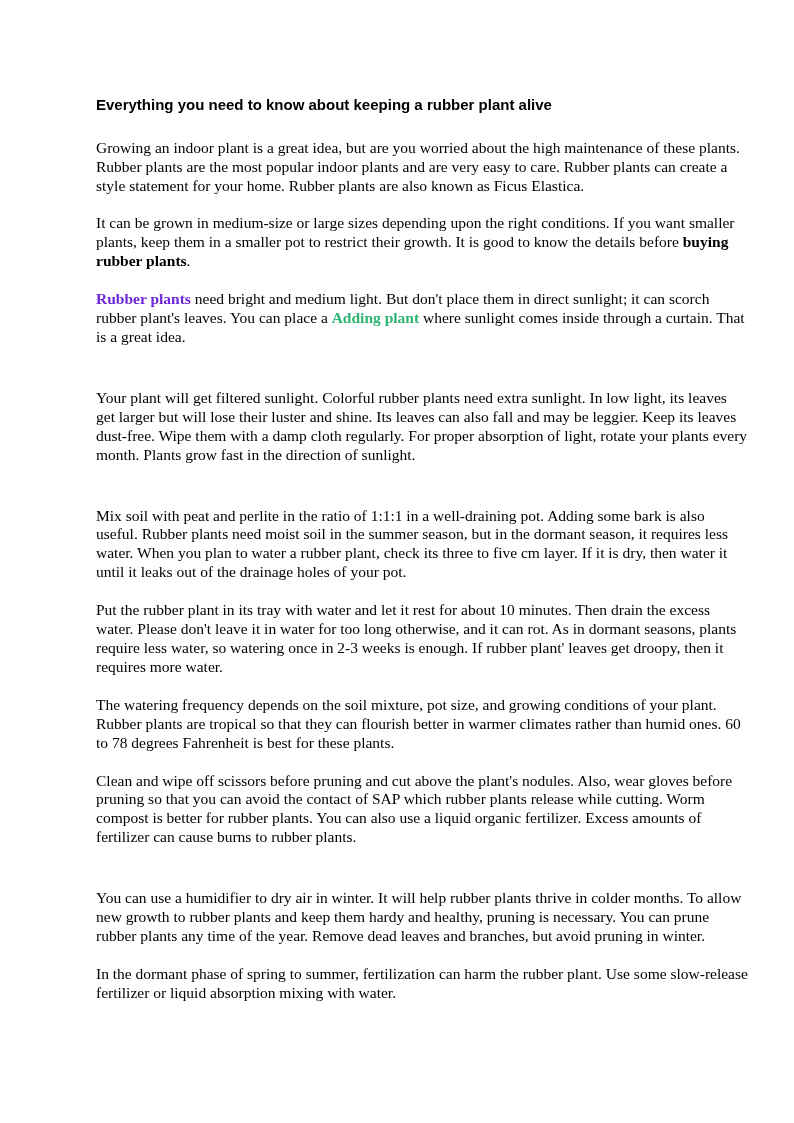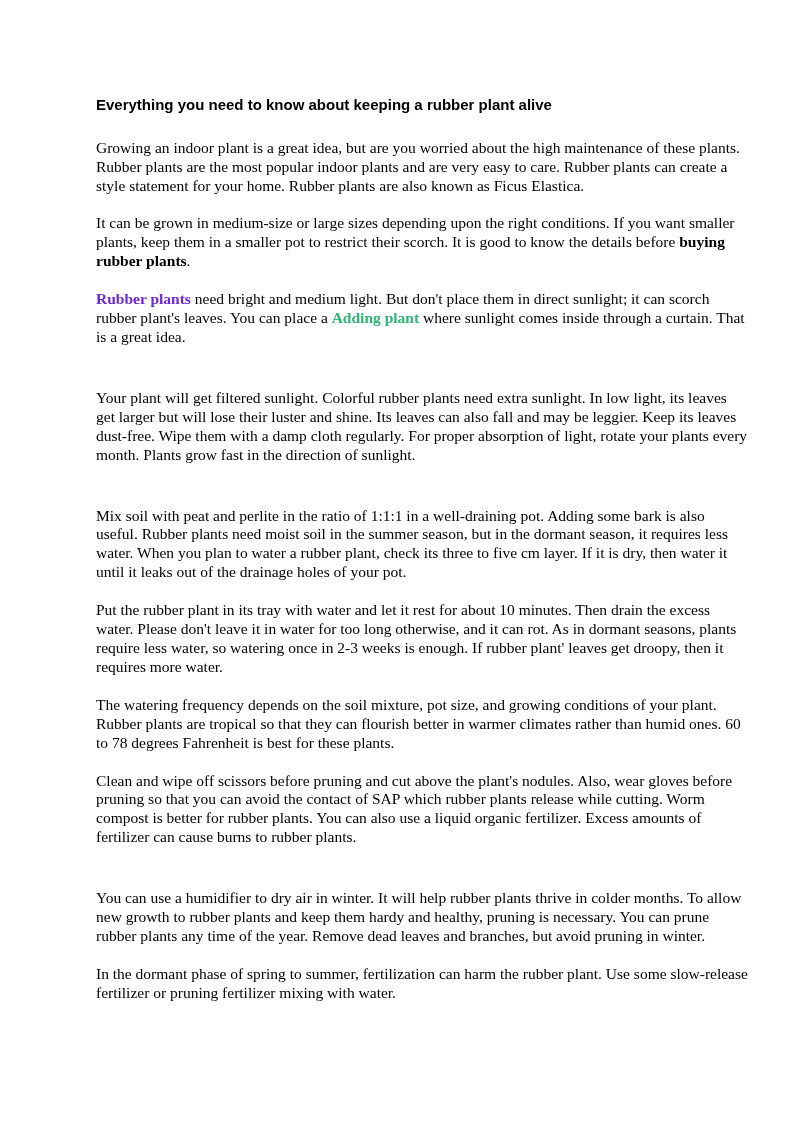--- a/index.html
+++ b/index.html
@@ -43,23 +43,23 @@
     cursor: pointer;
   }
 </style>
 </head>
 <body>
 
 <div class="page">
   <h1 class="doc-title">Everything you need to know about keeping a rubber plant alive</h1>
   <div id="doc-body">
       <p class="para"><span>Growing an indoor plant is a great idea, but are you worried about the high maintenance of these plants. Rubber plants are the most popular indoor plants and are very easy to care. Rubber plants can create a style statement for your home. Rubber plants are also known as Ficus Elastica.</span></p>
-      <p class="para"><span>It can be grown in medium-size or large sizes depending upon the right conditions. If you want smaller plants, keep them in a smaller pot to restrict their scorch. It is good to know the details before </span><span class="b">buying rubber plants</span><span>.</span></p>
+      <p class="para"><span>It can be grown in medium-size or large sizes depending upon the right conditions. If you want smaller plants, keep them in a smaller pot to restrict their growth. It is good to know the details before </span><span class="b">buying rubber plants</span><span>.</span></p>
       <p class="para"><span class="link" style="color: #6d28d9;">Rubber plants</span><span> need bright and medium light. But don't place them in direct sunlight; it can scorch rubber plant's leaves. You can place a </span><span class="link" style="color: rgb(46, 181, 115);">Adding plant</span><span> where sunlight comes inside through a curtain. That is a great idea.</span></p>
       <p class="para gap"><span>Your plant will get filtered sunlight. Colorful rubber plants need extra sunlight. In low light, its leaves get larger but will lose their luster and shine. Its leaves can also fall and may be leggier. Keep its leaves dust-free. Wipe them with a damp cloth regularly. For proper absorption of light, rotate your plants every month. Plants grow fast in the direction of sunlight.</span></p>
       <p class="para gap"><span>Mix soil with peat and perlite in the ratio of 1:1:1 in a well-draining pot. Adding some bark is also useful. Rubber plants need moist soil in the summer season, but in the dormant season, it requires less water. When you plan to water a rubber plant, check its three to five cm layer. If it is dry, then water it until it leaks out of the drainage holes of your pot.</span></p>
       <p class="para"><span>Put the rubber plant in its tray with water and let it rest for about 10 minutes. Then drain the excess water. Please don't leave it in water for too long otherwise, and it can rot. As in dormant seasons, plants require less water, so watering once in 2-3 weeks is enough. If rubber plant' leaves get droopy, then it requires more water.</span></p>
       <p class="para"><span>The watering frequency depends on the soil mixture, pot size, and growing conditions of your plant. Rubber plants are tropical so that they can flourish better in warmer climates rather than humid ones. 60 to 78 degrees Fahrenheit is best for these plants.</span></p>
       <p class="para"><span>Clean and wipe off scissors before pruning and cut above the plant's nodules. Also, wear gloves before pruning so that you can avoid the contact of SAP which rubber plants release while cutting. Worm compost is better for rubber plants. You can also use a liquid organic fertilizer. Excess amounts of fertilizer can cause burns to rubber plants.</span></p>
       <p class="para gap"><span>You can use a humidifier to dry air in winter. It will help rubber plants thrive in colder months. To allow new growth to rubber plants and keep them hardy and healthy, pruning is necessary. You can prune rubber plants any time of the year. Remove dead leaves and branches, but avoid pruning in winter.</span></p>
-      <p class="para"><span>In the dormant phase of spring to summer, fertilization can harm the rubber plant. Use some slow-release fertilizer or pruning fertilizer mixing with water.</span></p>
+      <p class="para"><span>In the dormant phase of spring to summer, fertilization can harm the rubber plant. Use some slow-release fertilizer or liquid absorption mixing with water.</span></p>
     </div>
 </div>
 
 </body></html>

